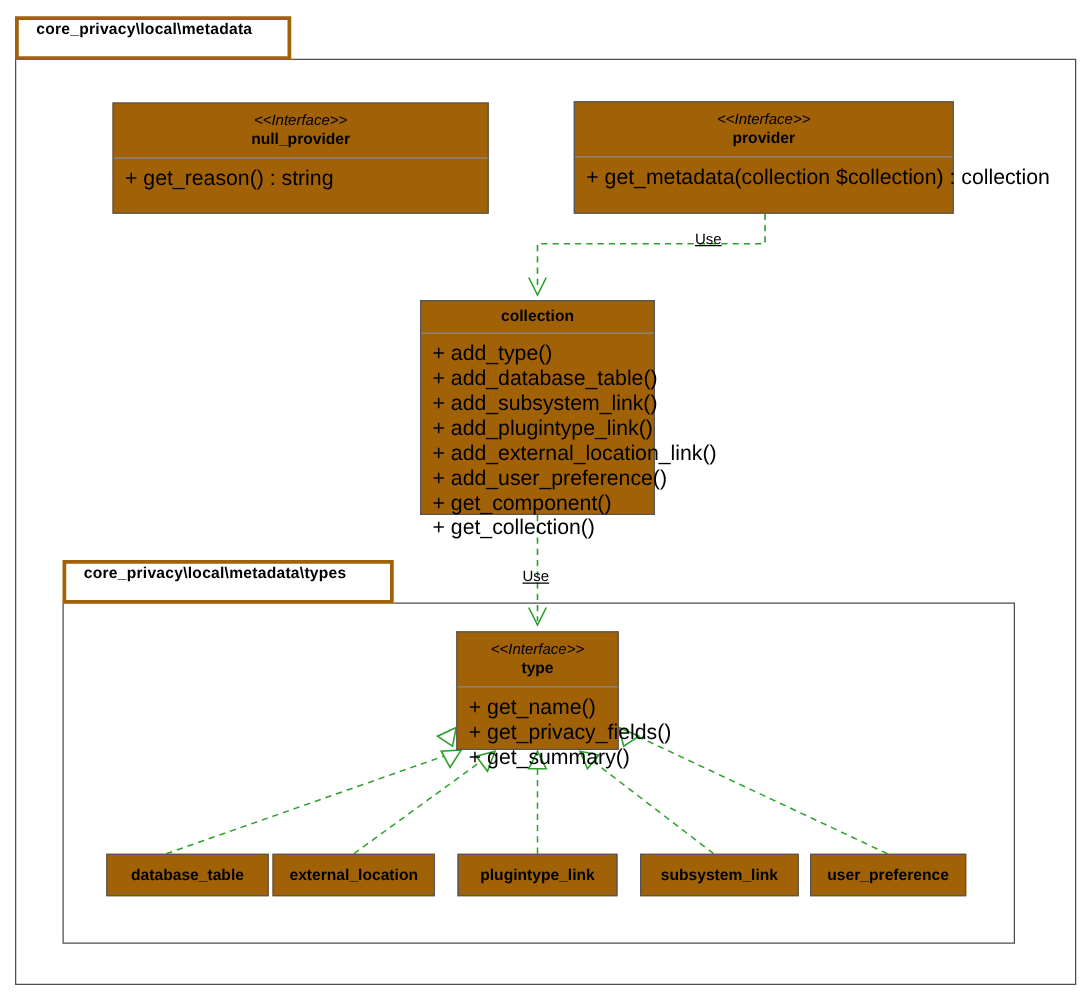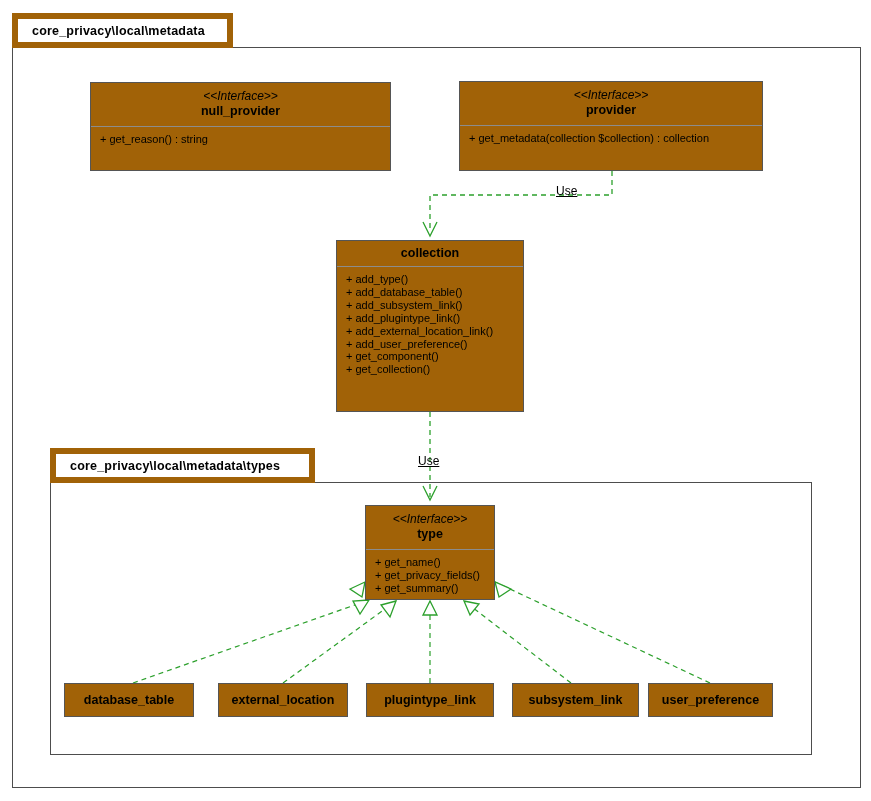--- a/index.html
+++ b/index.html
@@ -37,25 +37,25 @@
 
   
   .package-frame {
     position: absolute;
     border: 1px solid #4d4d4d;
     background: transparent;
     box-sizing: border-box;
   }
   .package-tab {
     position: absolute;
-    border: 6px solid #a16207;
+    border: 3px solid #a16207;
     background: #ffffff;
     box-sizing: border-box;
     display: flex;
-    align-items: center;
+    align-items: flex-start;
     padding-left: 14px;
     font-weight: bold;
     font-size: 12.5px;
     letter-spacing: 0.2px;
     color: #000000;
   }
 
   
   .uml-box {
     position: absolute;
@@ -85,21 +85,21 @@
     font-weight: bold;
     font-size: 12.5px;
     color: #000000;
   }
   .uml-compartment {
     box-sizing: border-box;
     padding: 6px 8px 8px 9px;
     flex: 1 1 auto;
   }
   .uml-member {
-    font-size: 11px;
+    font-size: 17px;
     line-height: 1.17;
     white-space: nowrap;
     color: #000000;
   }
 
   
   .uml-box.simple {
     justify-content: center;
     align-items: center;
   }
@@ -215,21 +215,21 @@
         <span class="stereotype">&lt;&lt;Interface&gt;&gt;</span>
         <span class="uml-name">type</span>
       </div>
       <div class="uml-compartment">
         <div class="uml-member">+ get_name()</div>
         <div class="uml-member">+ get_privacy_fields()</div>
         <div class="uml-member">+ get_summary()</div>
       </div>
     </div>
 
-    <div class="uml-box simple" style="left:64px; top:683px; width:130px; height:34px;">
+    <div class="uml-box simple" style="left:85px; top:683px; width:130px; height:34px;">
       <span class="uml-name">database_table</span>
     </div>
 
     <div class="uml-box simple" style="left:366px; top:683px; width:128px; height:34px;">
       <span class="uml-name">plugintype_link</span>
     </div>
 
     <div class="uml-box simple" style="left:218px; top:683px; width:130px; height:34px;">
       <span class="uml-name">external_location</span>
     </div>

